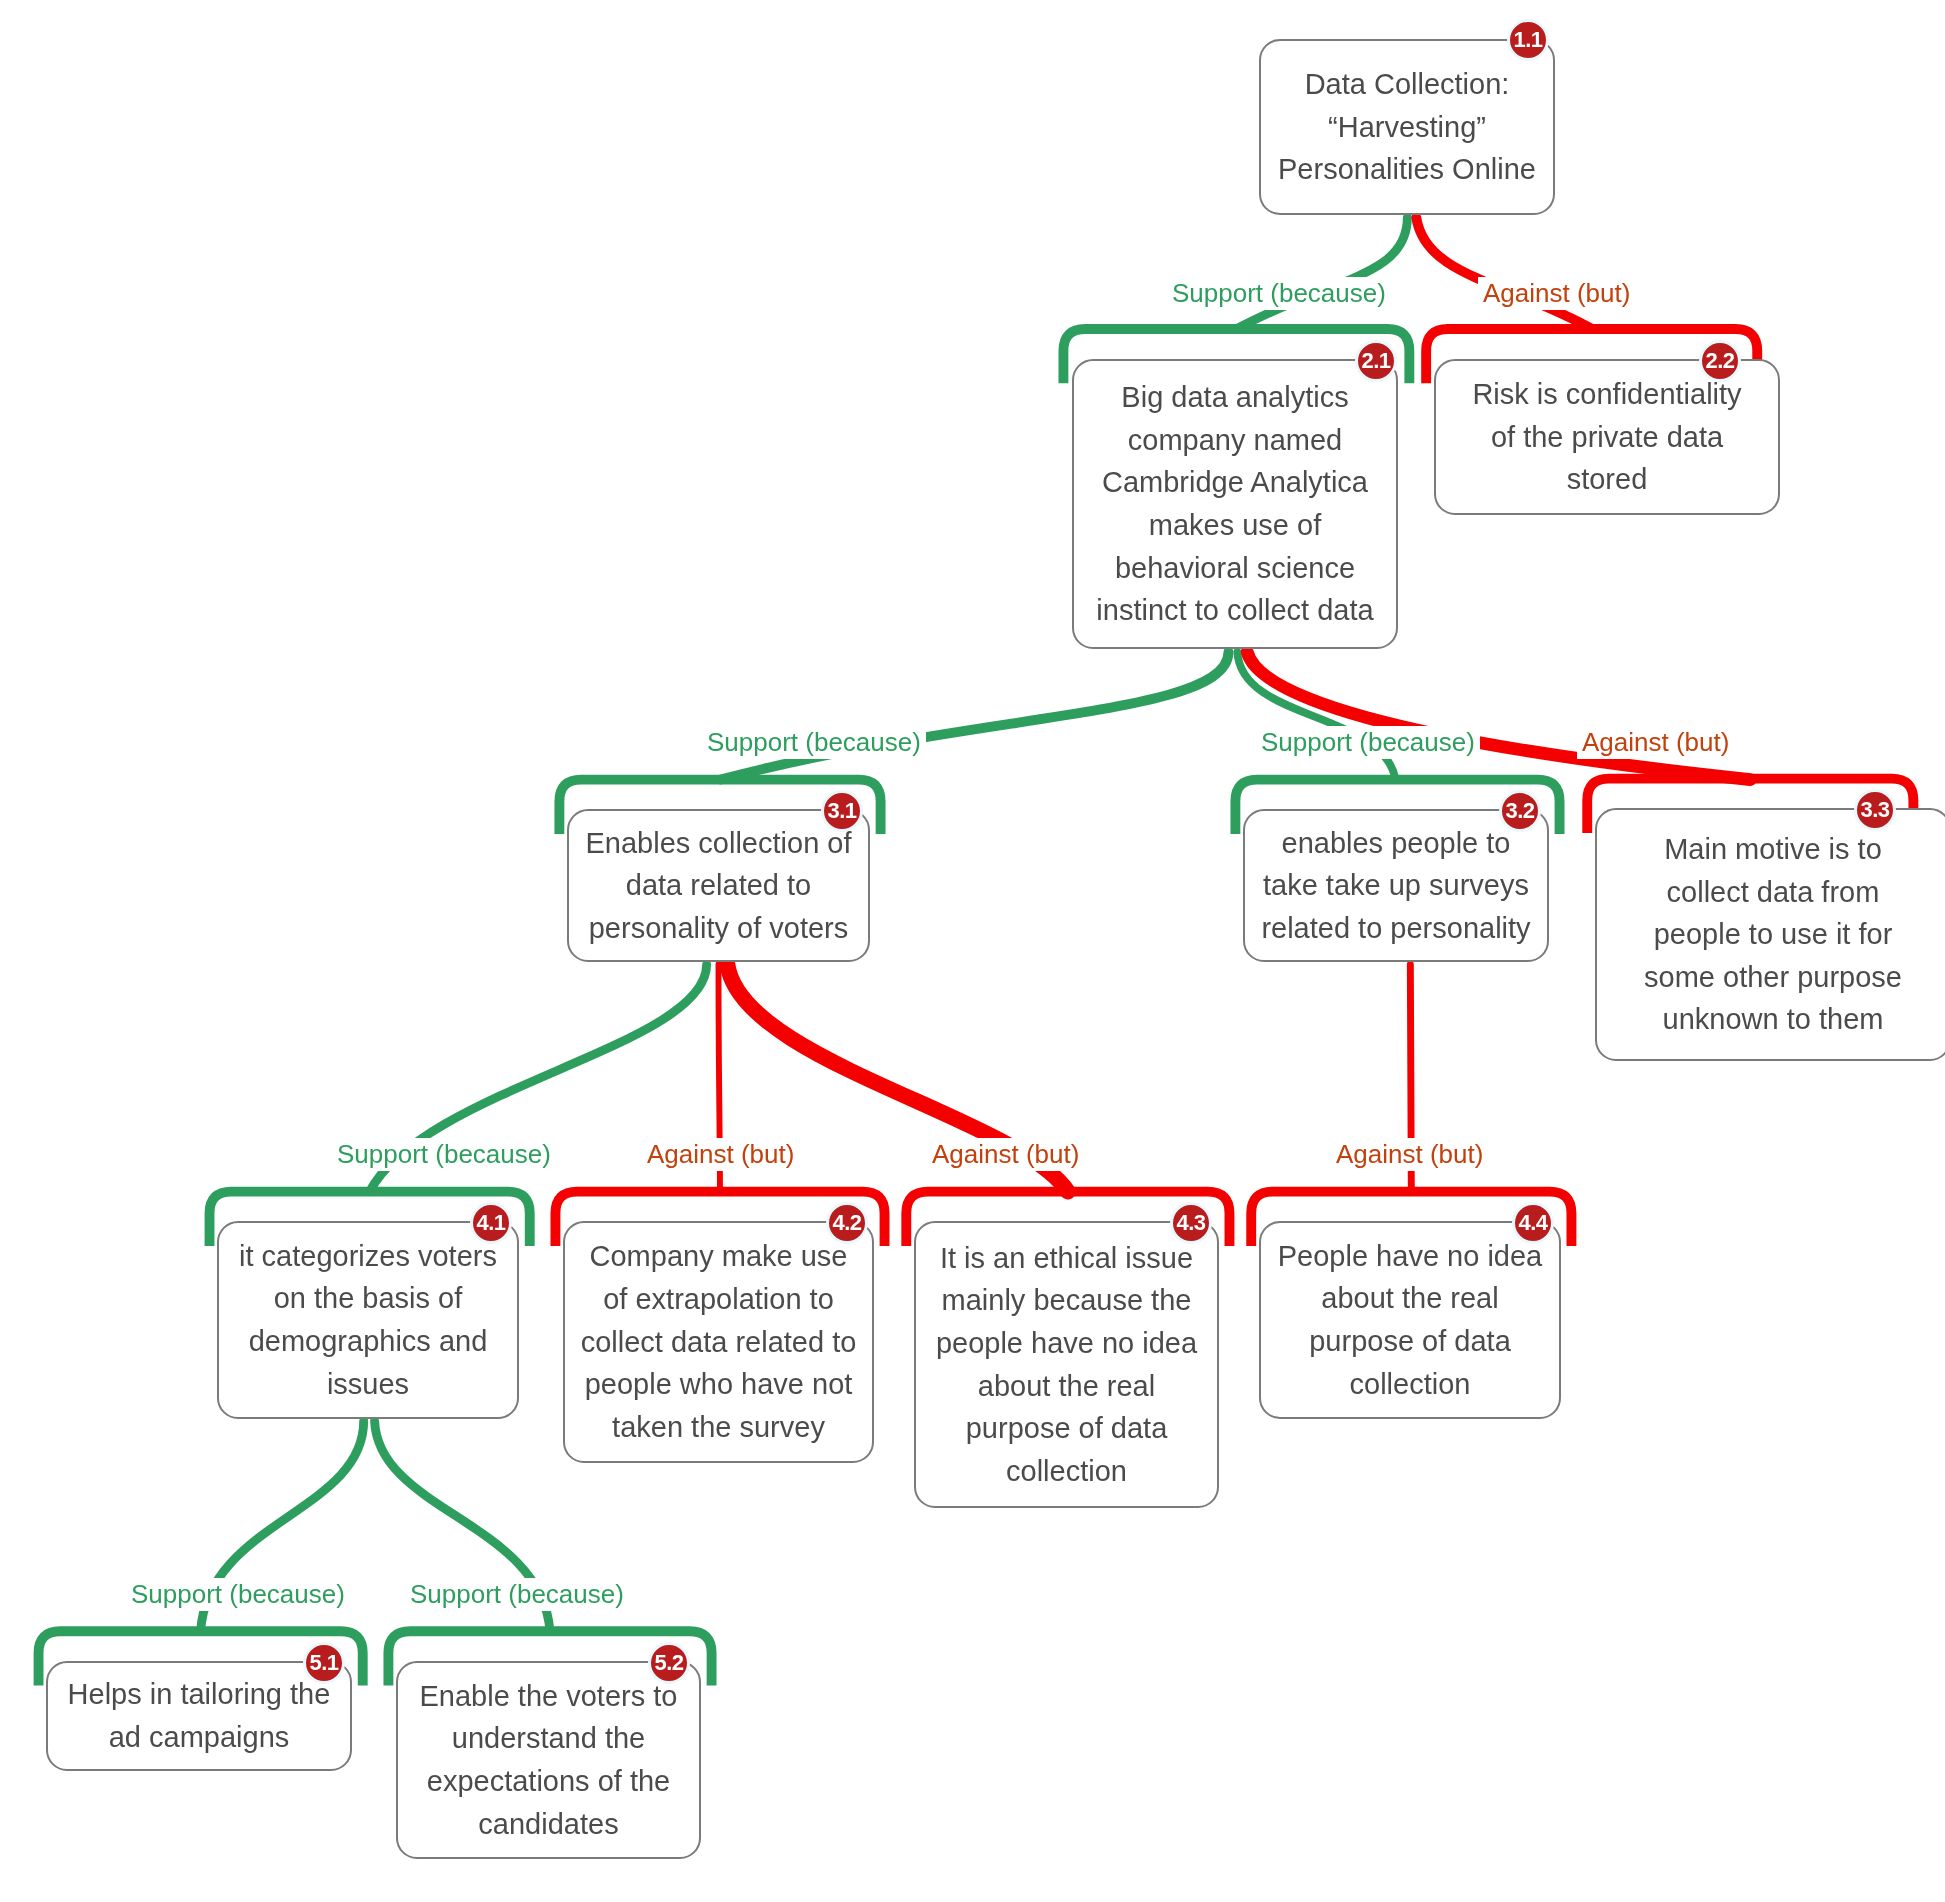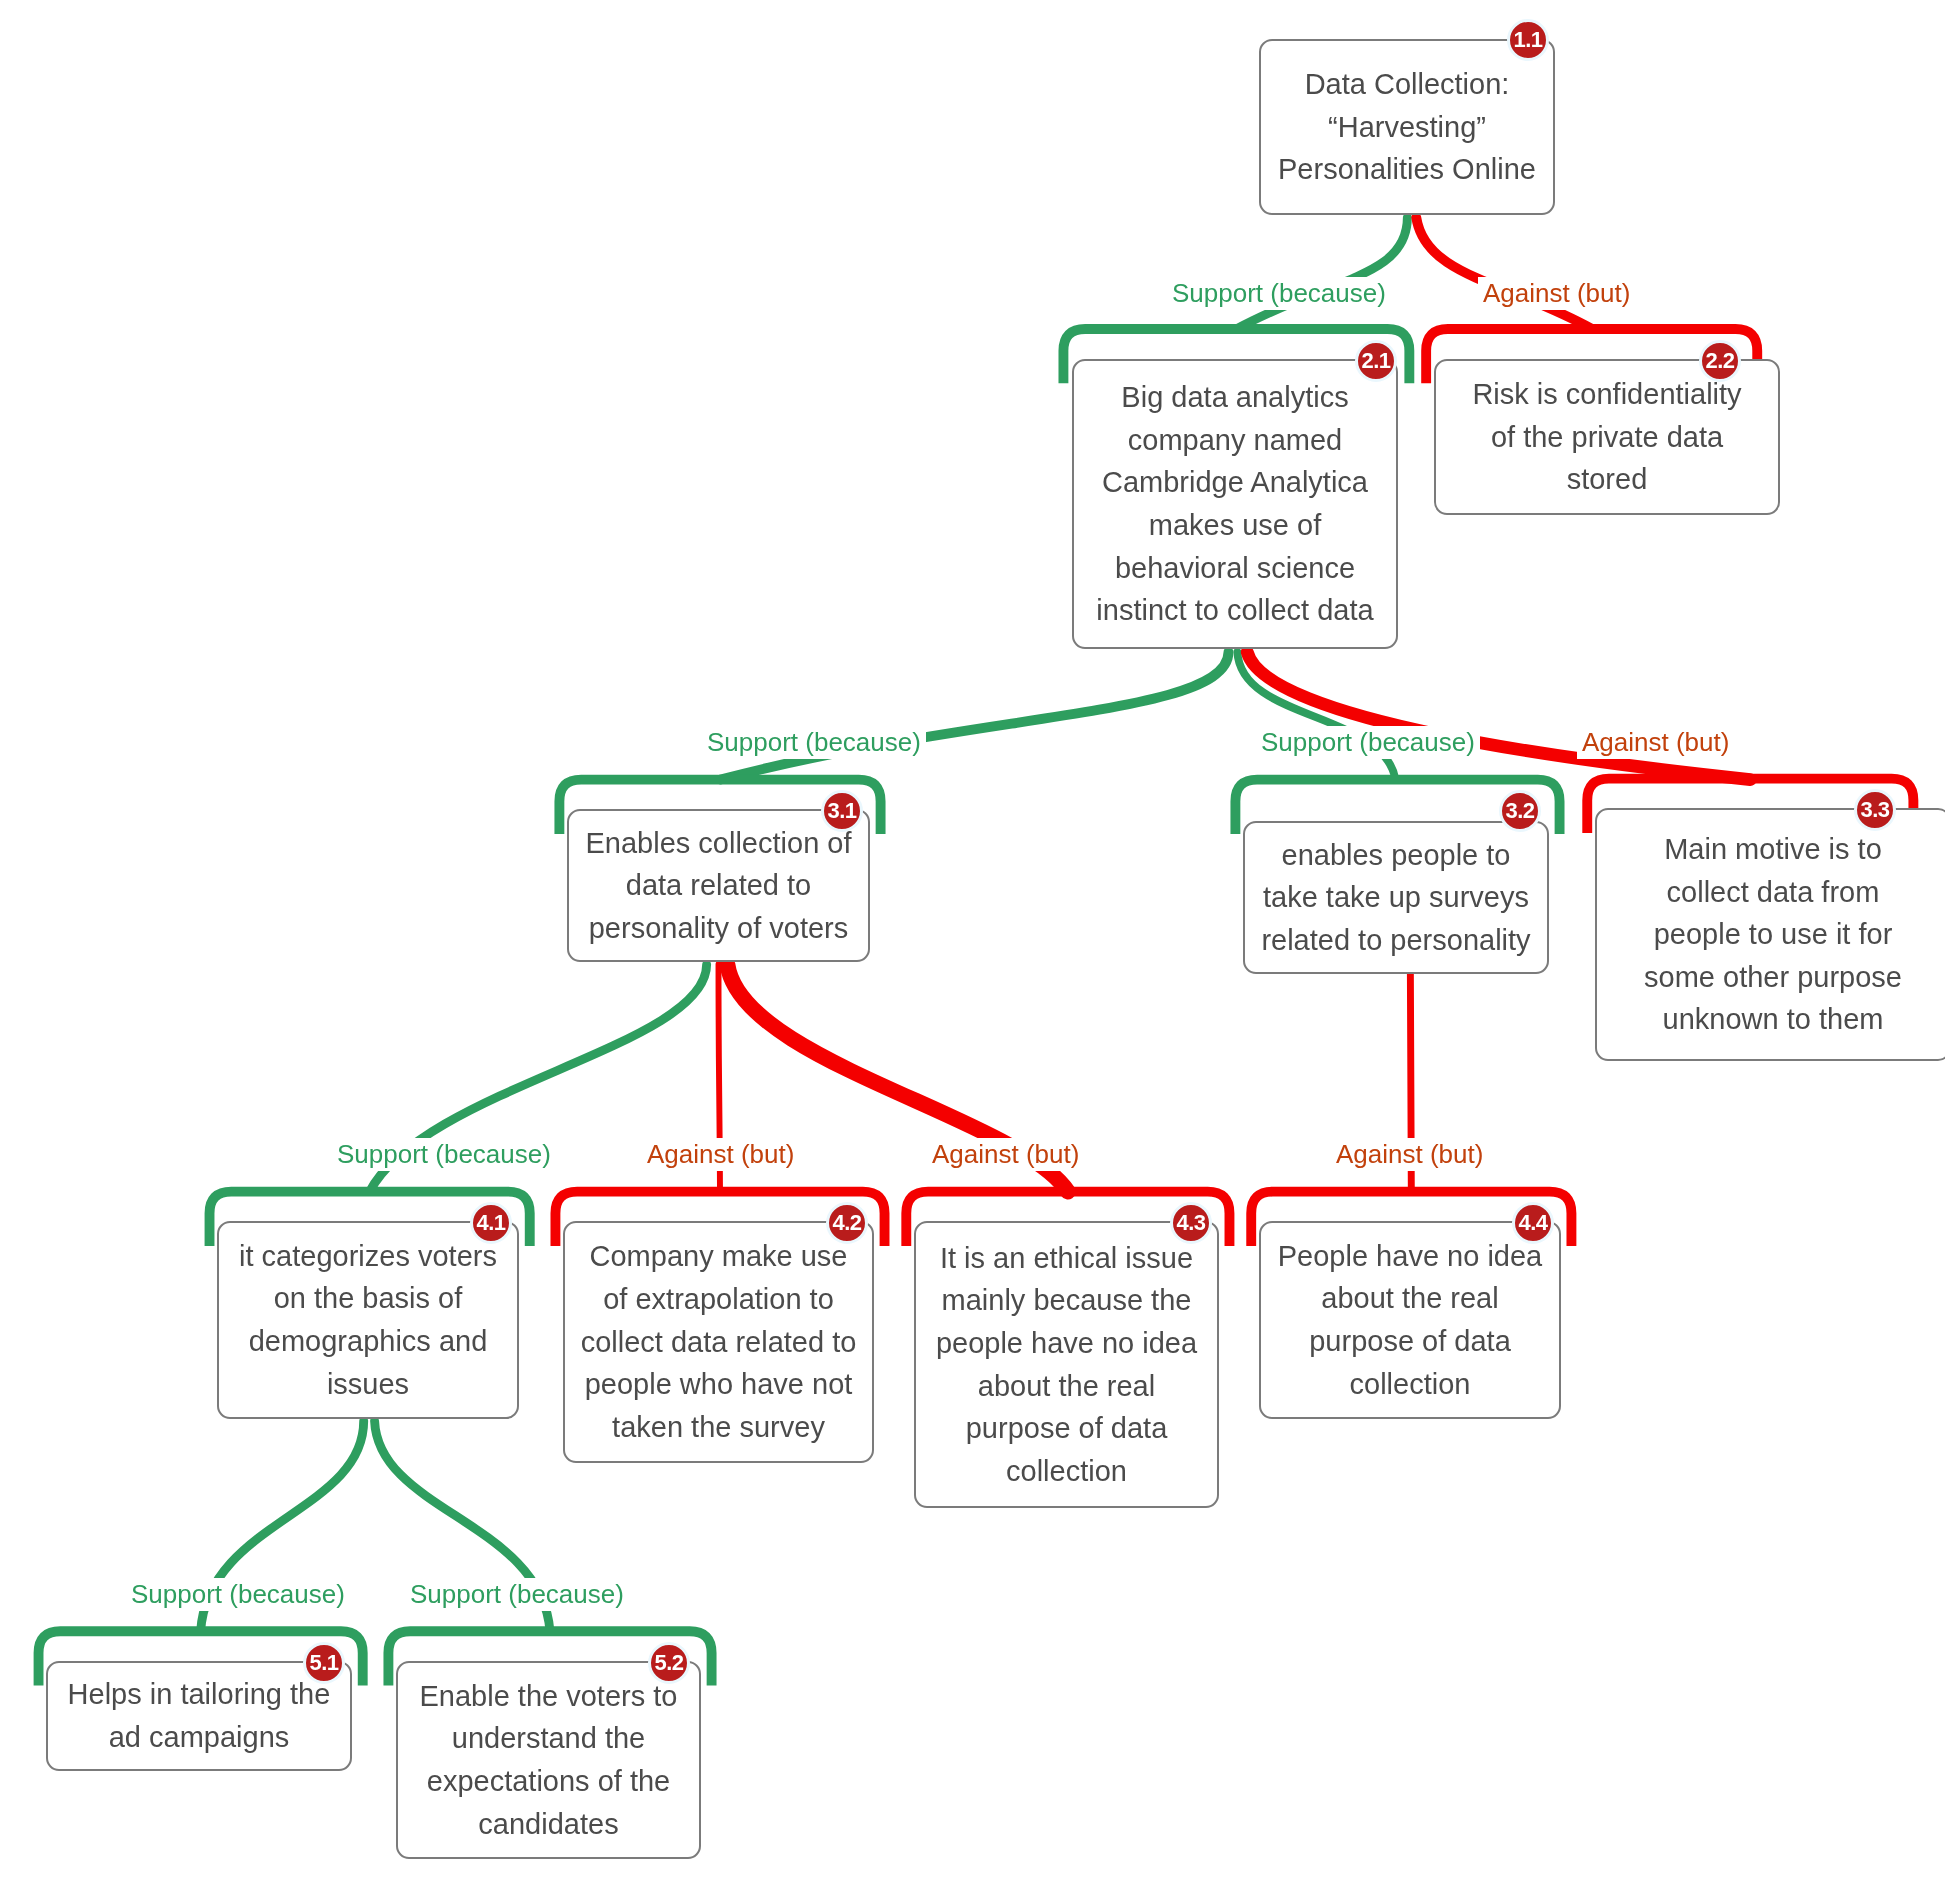--- a/index.html
+++ b/index.html
@@ -24,21 +24,21 @@
     left: 0;
     top: 0;
     width: 1946px;
     height: 1902px;
   }
   .node-box {
     position: absolute;
     box-sizing: border-box;
     background: #ffffff;
     border: 2px solid #7b7b7b;
-    border-radius: 13px;
+    border-radius: 21px;
     display: flex;
     align-items: center;
     justify-content: center;
     text-align: center;
     color: #4b4b4b;
     font-family: "Liberation Sans", sans-serif;
     font-size: 29px;
     line-height: 1.47;
     padding: 7px 13px;
     z-index: 3;
@@ -144,21 +144,21 @@
 of the private data
 stored</span>
       </div>
       <div class="badge" style="left: 1699px; top: 340px;">2.2</div>
       <div class="node-box" style="left: 567px; top: 809px; width: 303px; height: 153px;">
         <span class="node-text">Enables collection of
 data related to
 personality of voters</span>
       </div>
       <div class="badge" style="left: 821px; top: 790px;">3.1</div>
-      <div class="node-box" style="left: 1243px; top: 809px; width: 306px; height: 153px; margin-top: 12px;">
+      <div class="node-box" style="left: 1243px; top: 809px; width: 306px; height: 153px;">
         <span class="node-text">enables people to
 take take up surveys
 related to personality</span>
       </div>
       <div class="badge" style="left: 1499px; top: 790px;">3.2</div>
       <div class="node-box" style="left: 1595px; top: 808px; width: 356px; height: 253px; justify-content: flex-end;">
         <span class="node-text">Main motive is to
 collect data from
 people to use it for
 some other purpose

